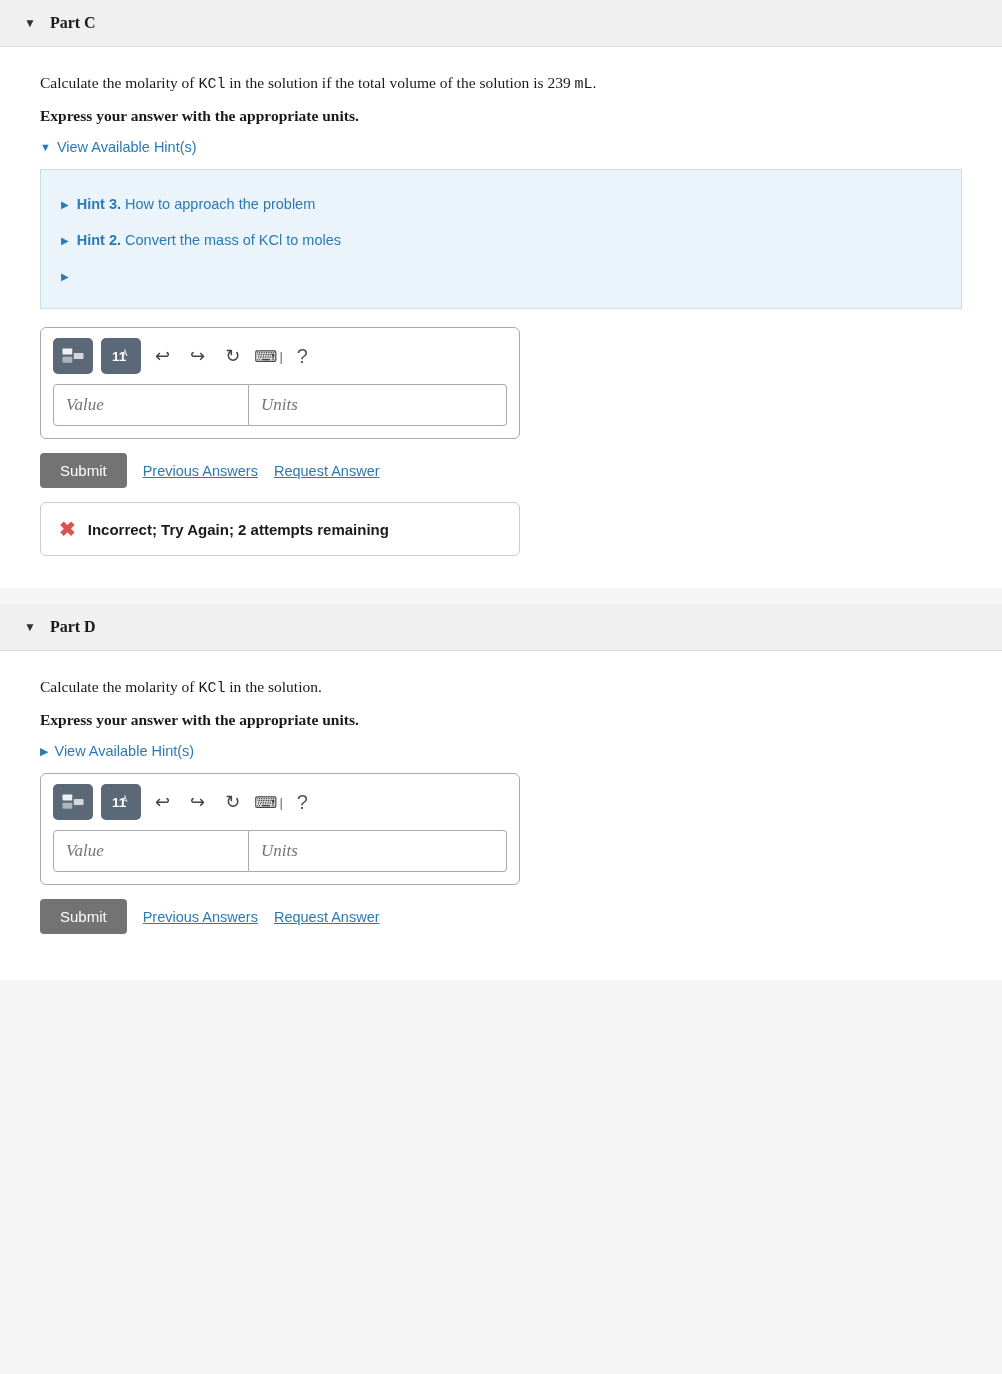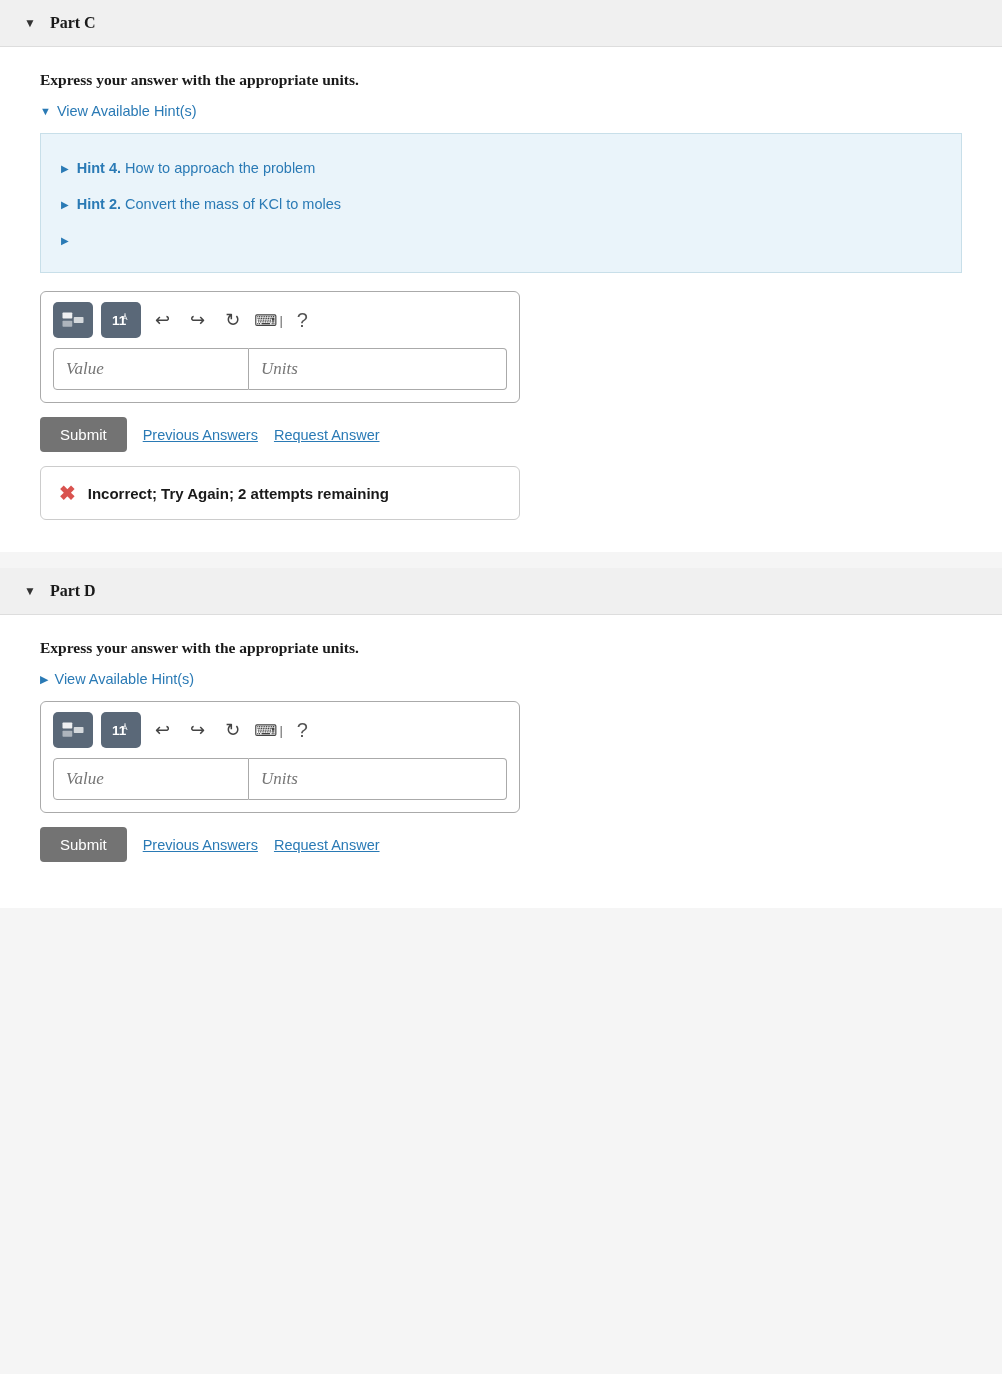--- a/index.html
+++ b/index.html
@@ -259,32 +259,35 @@
   </style>
 </head>
 <body>
 
 <div class="part-section">
   <div class="part-header">
     <span class="part-header-arrow">▼</span>
     <span class="part-header-title">Part C</span>
   </div>
   <div class="part-body">
+    <p class="question-text">
+      Calculate the molarity of <span class="chemical">KCl</span> in the solution if the total volume of the solution is 239 <span class="unit-text">mL</span>.
+    </p>
     <p class="express-answer">Express your answer with the appropriate units.</p>
 
     <a class="view-hints-btn">
       <span class="arrow-down">▼</span>
       <span>View Available Hint(s)</span>
     </a>
 
     <div class="hints-box">
       <div class="hint-item">
         <span class="hint-arrow">▶</span>
         <span>
-          <span class="hint-label">Hint 4.</span>
+          <span class="hint-label">Hint 3.</span>
           <span class="hint-text"> <span>How to approach the problem</span></span>
         </span>
       </div>
       <div class="hint-item">
         <span class="hint-arrow">▶</span>
         <span>
           <span class="hint-label">Hint 2.</span>
           <span class="hint-text"> <span>Convert the mass of KCl to moles</span></span>
         </span>
       </div>
@@ -339,20 +342,23 @@
 </div>
 
 <div class="separator"></div>
 
 <div class="part-section">
   <div class="part-header">
     <span class="part-header-arrow">▼</span>
     <span class="part-header-title">Part D</span>
   </div>
   <div class="part-body">
+    <p class="question-text">
+      Calculate the molarity of <span class="chemical">KCl</span> in the solution.
+    </p>
     <p class="express-answer">Express your answer with the appropriate units.</p>
 
     <a class="view-hints-btn">
       <span class="arrow-down">▶</span>
       <span>View Available Hint(s)</span>
     </a>
 
     <div class="answer-widget">
       <div class="widget-toolbar">
         <div class="toolbar-btn">

